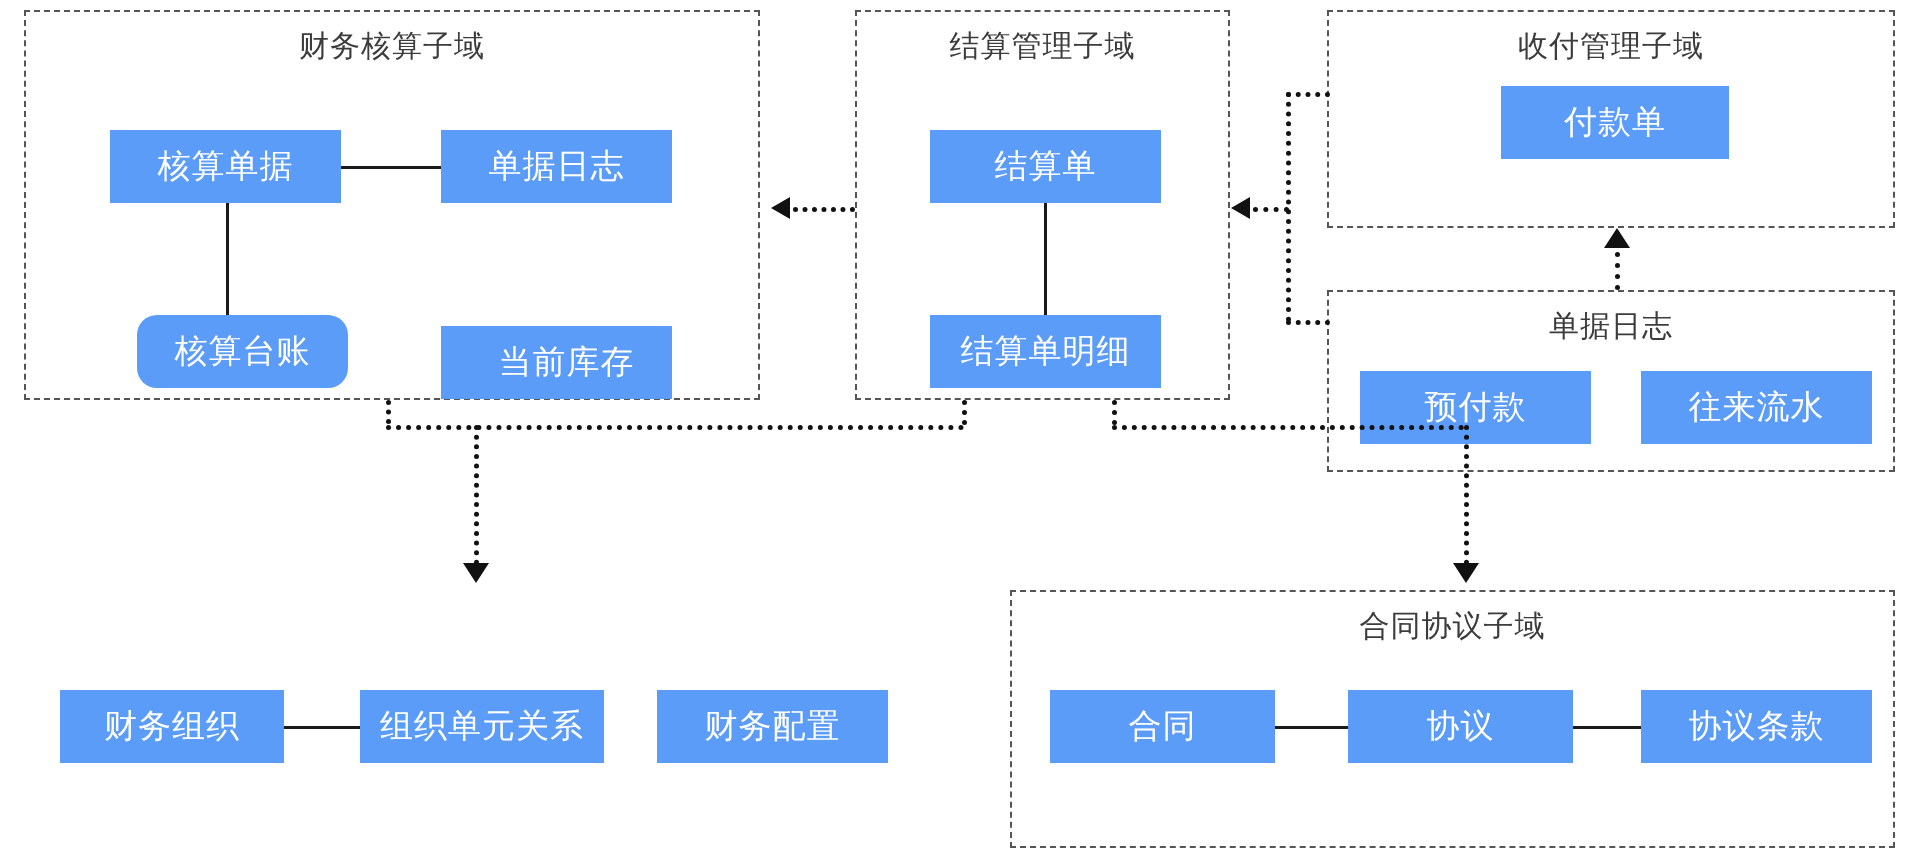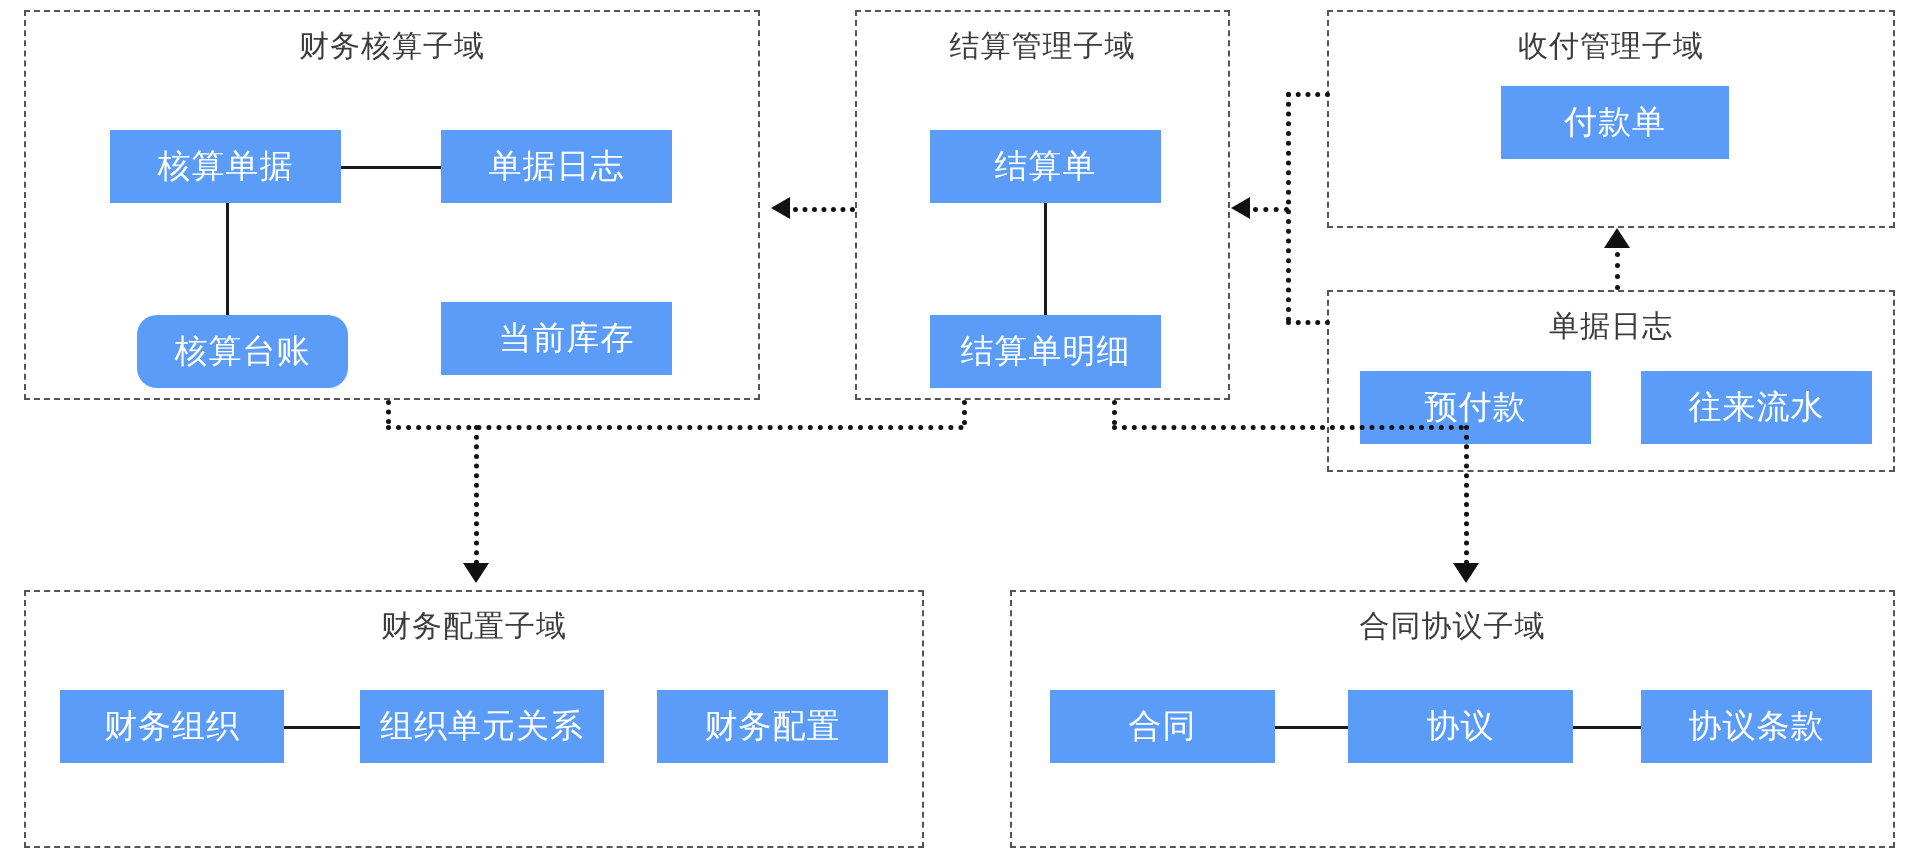--- a/index.html
+++ b/index.html
@@ -102,21 +102,21 @@
     </div>
 
   <div class="entity" style="left:441px;top:130px;width:231px;height:73px;">
       <span>单据日志</span>
     </div>
 
   <div class="entity" style="left:137px;top:315px;width:211px;height:73px;border-radius:20px;">
       <span>核算台账</span>
     </div>
 
-  <div class="entity" style="left:441px;top:302px;width:231px;height:73px;padding-left:20px;">
+  <div class="entity" style="left:441px;top:326px;width:231px;height:73px;padding-left:20px;">
       <span>当前库存</span>
     </div>
 
   <div class="solid-h" style="left:341px;top:166px;width:100px;"></div>
 
   <div class="solid-v" style="left:226px;top:203px;height:112px;"></div>
 
   <div class="subdomain" style="left:855px;top:10px;width:375px;height:390px;">
     <div class="subdomain-title">结算管理子域</div>
   </div>
@@ -156,23 +156,20 @@
 
   <div class="dot-v" style="left:1615px;top:252px;height:38px;"></div>
   <div class="arrow arrow-up" style="left:1604px;top:228px;"></div>
 
   <div class="dot-v" style="left:1286px;top:92px;height:230px;"></div>
   <div class="dot-h" style="left:1286px;top:92px;width:44px;"></div>
   <div class="dot-h" style="left:1286px;top:320px;width:44px;"></div>
   <div class="dot-h" style="left:1253px;top:207px;width:36px;"></div>
   <div class="arrow arrow-left" style="left:1231px;top:197px;"></div>
 
-  <div class="subdomain" style="left:24px;top:590px;width:900px;height:258px;">
-    <div class="subdomain-title">财务配置子域</div>
-  </div>
 
   <div class="entity" style="left:60px;top:690px;width:224px;height:73px;">
       <span>财务组织</span>
     </div>
 
   <div class="entity" style="left:360px;top:690px;width:244px;height:73px;">
       <span>组织单元关系</span>
     </div>
 
   <div class="entity" style="left:657px;top:690px;width:231px;height:73px;">

